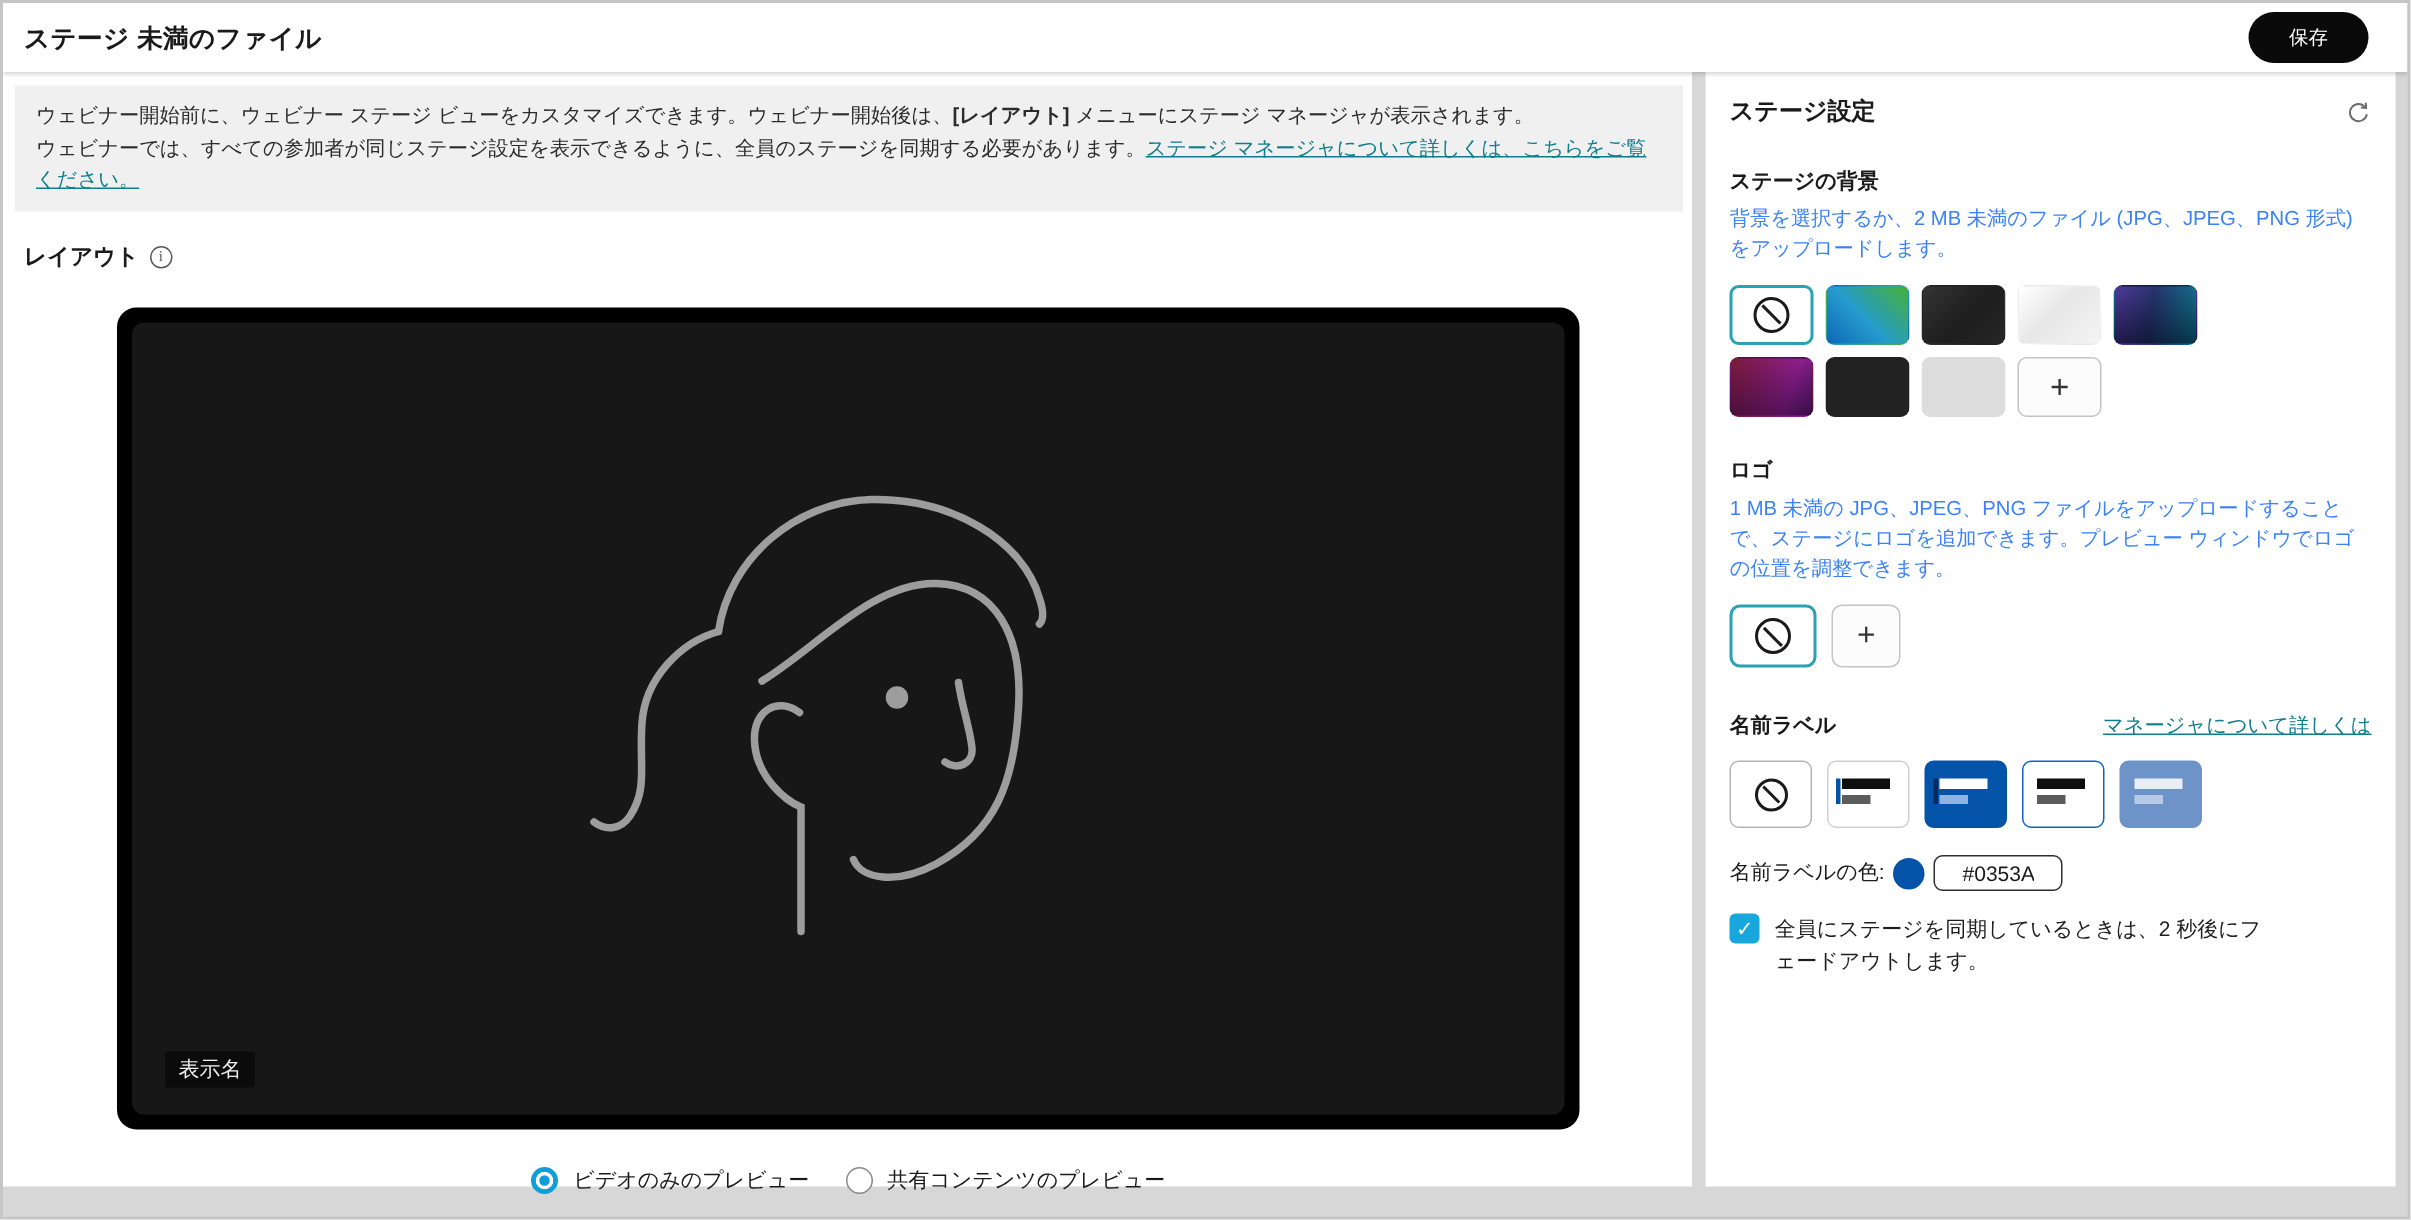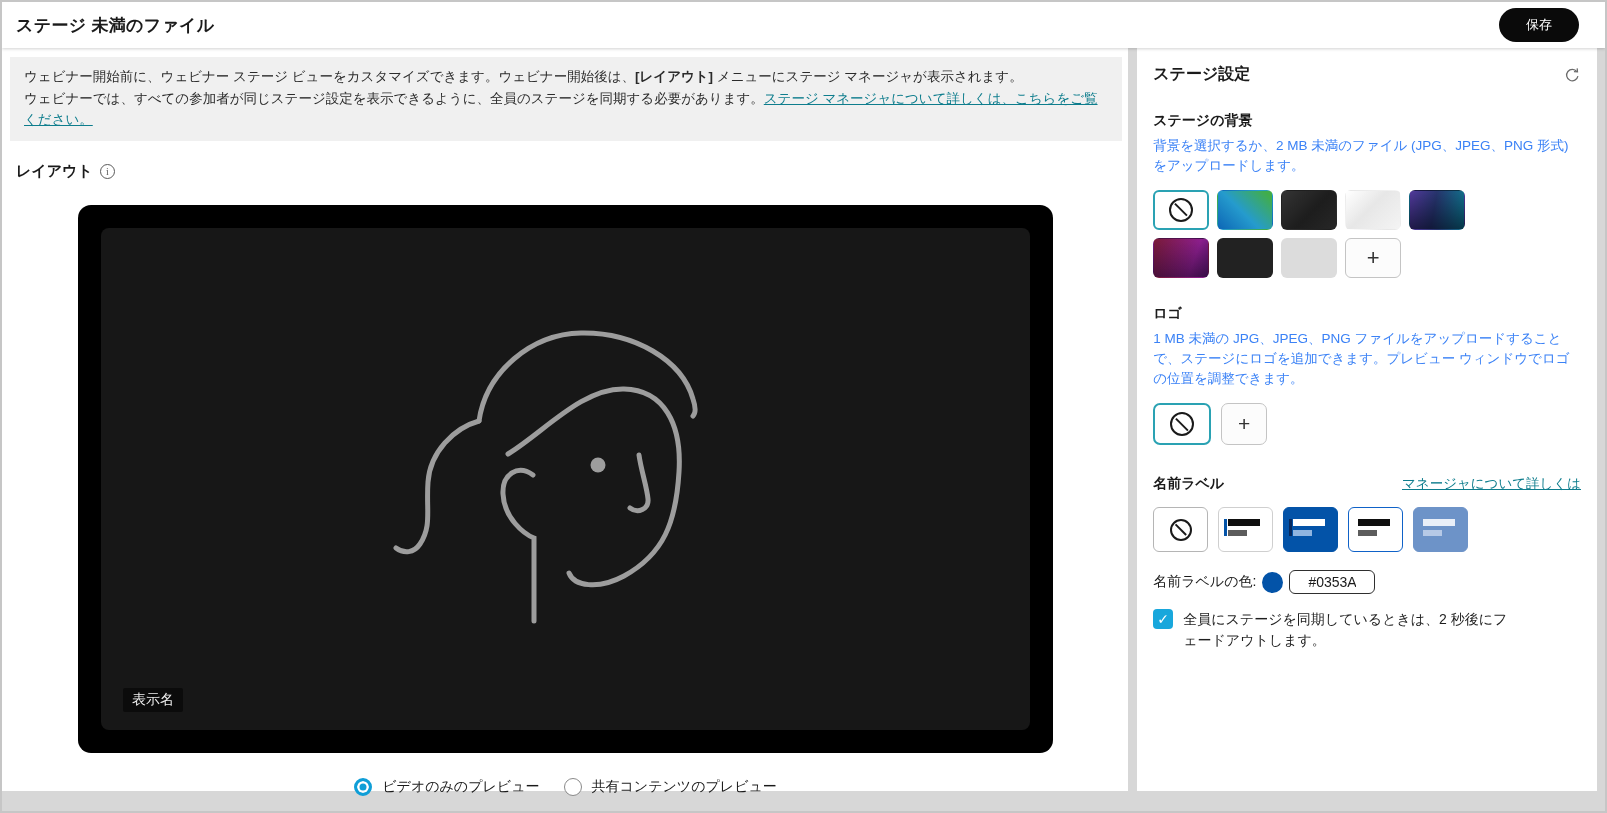--- a/index.html
+++ b/index.html
@@ -23,21 +23,21 @@
   .banner { margin:9px 6px 0 8px; background:#f0f0f0; padding:9px 14px 10px 14px; font-size:13.5px; line-height:1.6; color:#2b2b2b; }
   .banner b { font-weight:bold; }
   .banner a { color:#0e7d8d; text-decoration:underline; cursor:pointer; }
 
   
   .preview-head { margin:21px 0 0 14px; display:flex; align-items:center; gap:7px; }
   .preview-head h2 { font-size:15px; font-weight:bold; }
   .info-icon { width:15px; height:15px; border:1.2px solid #5a5a5a; border-radius:50%; color:#5a5a5a; font-size:10px; line-height:13px; text-align:center; font-family:"Liberation Serif",serif; display:inline-block; }
 
   .stage-wrap { margin:24px 0 0 76px; width:975px; }
-  .stage { width:975px; height:548px; background:#000; border-radius:13px; padding:23px; }
+  .stage { width:975px; height:548px; background:#000; border-radius:13px; padding:10px; }
   .stage-inner { width:100%; height:100%; background:#171717; border-radius:8px; position:relative; display:flex; align-items:center; justify-content:center; }
   .name-chip { position:absolute; left:22px; bottom:18px; background:#0b0b0b; color:#efefef; font-size:14px; padding:3px 9px; border-radius:2px; }
 
   
   .radio-row { margin-top:25px; width:975px; margin-left:76px; display:flex; justify-content:center; gap:24px; align-items:center; }
   .radio-item { display:flex; align-items:center; gap:10px; font-size:14px; cursor:pointer; }
   .radio { width:18px; height:18px; border-radius:50%; flex:0 0 auto; }
   .radio.on  { background:#0f9ed7; border:3px solid #0f9ed7; box-shadow:inset 0 0 0 2.5px #fff; }
   .radio.off { background:#fff; border:1.5px solid #8a8a8a; }
 

